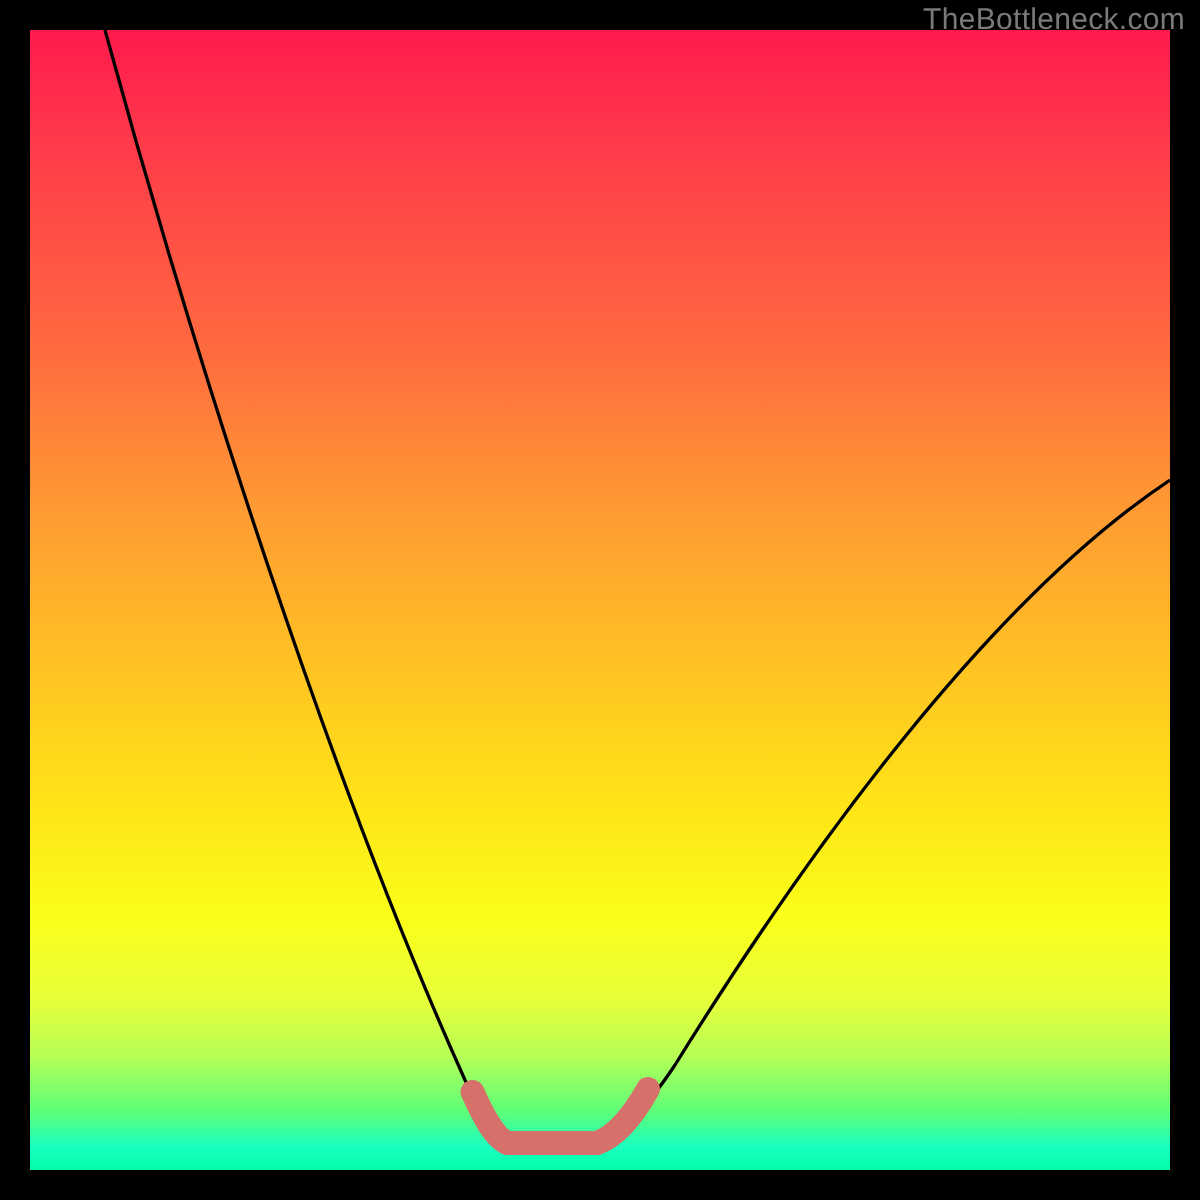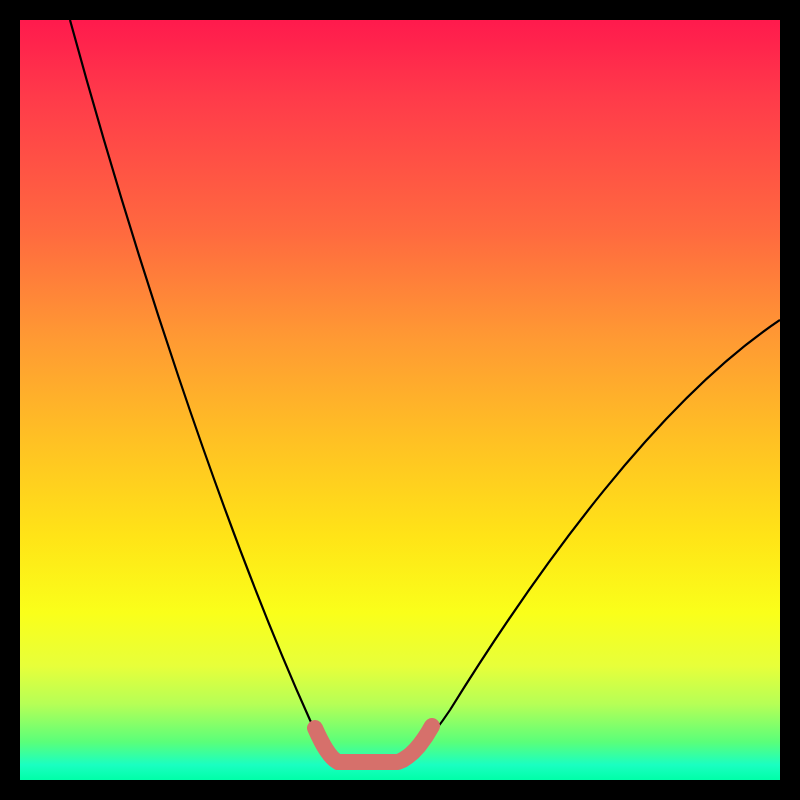--- a/index.html
+++ b/index.html
@@ -57,20 +57,21 @@
     font-size: 20px;
     font-weight: 500;
     letter-spacing: 0.2px;
     user-select: none;
   }
 </style>
 </head>
 <body>
 
 <div class="frame">
+  <div class="watermark">TheBottleneck.com</div>
 
   <div class="plot-area">
     <svg viewBox="0 0 760 760" preserveAspectRatio="none">
 
       <path d="M 50 0
                C 110 220, 200 500, 290 700
                C 300 720, 308 735, 315 740
                L 380 740
                C 395 735, 410 720, 430 690
                C 520 545, 640 380, 760 300" fill="none" stroke="#000000" stroke-width="2.2"></path>

